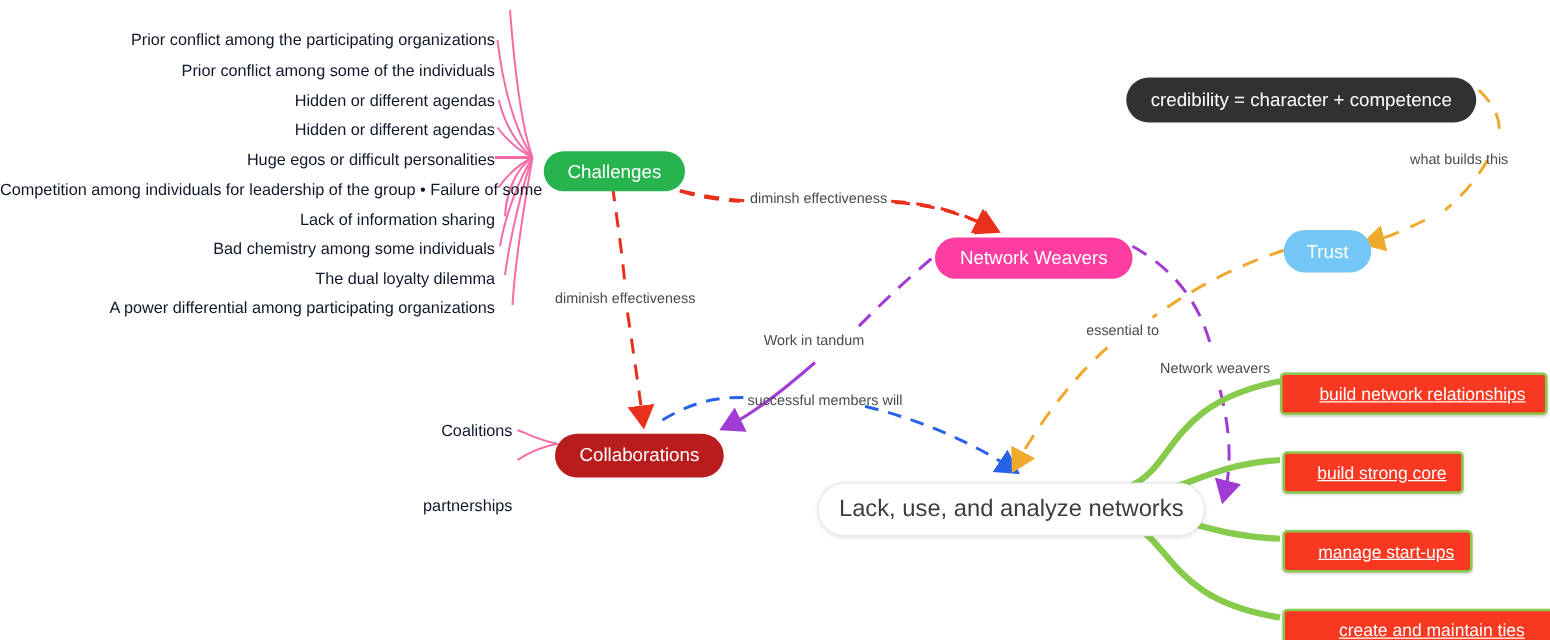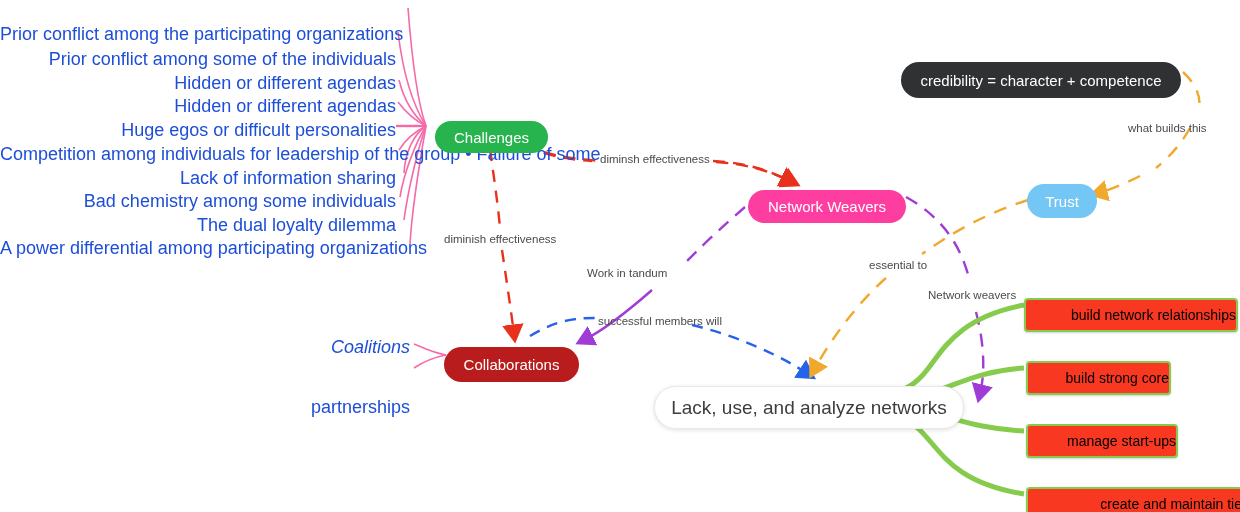--- a/index.html
+++ b/index.html
@@ -51,32 +51,33 @@
     color: #3d3d3d;
     font-size: 19px;
     box-shadow: 0 1px 4px rgba(0,0,0,0.13);
   }
 
   
   .redbox {
     background: #f93822;
     border: 2px solid #86cb4c;
     border-radius: 4px;
-    color: #000000;
+    color: #ffffff;
     font-size: 14px;
-    justify-content: flex-end;
+    justify-content: center;
     padding-left: 14px;
     box-shadow: 0 1px 2px rgba(0,0,0,0.18);
+    text-decoration: underline;
   }
 
   
   .leaf {
     position: absolute;
-    color: #1d4ed8;
-    font-size: 18px;
+    color: #0f172a;
+    font-size: 13px;
     white-space: nowrap;
     line-height: 1;
   }
   .leaf-right { text-align: right; }
 
   
   .edge-label {
     position: absolute;
     color: #4a4a4a;
     font-size: 11.5px;
@@ -159,21 +160,21 @@
   <div class="leaf leaf-right" style="left:0px; top:50px; width:396px;">Prior conflict among some of the individuals</div>
   <div class="leaf leaf-right" style="left:0px; top:74px; width:396px;">Hidden or different agendas</div>
   <div class="leaf leaf-right" style="left:0px; top:97px; width:396px;">Hidden or different agendas</div>
   <div class="leaf leaf-right" style="left:0px; top:121px; width:396px;">Huge egos or difficult personalities</div>
   <div class="leaf leaf-right" style="left:0px; top:145px; width:396px;">Competition among individuals for leadership of the group • Failure of some</div>
   <div class="leaf leaf-right" style="left:0px; top:169px; width:396px;">Lack of information sharing</div>
   <div class="leaf leaf-right" style="left:0px; top:192px; width:396px;">Bad chemistry among some individuals</div>
   <div class="leaf leaf-right" style="left:0px; top:216px; width:396px;">The dual loyalty dilemma</div>
   <div class="leaf leaf-right" style="left:0px; top:239px; width:396px;">A power differential among participating organizations</div>
 
-  <div class="leaf leaf-right" style="left:300px; top:338px; width:110px;font-style:italic;">Coalitions</div>
+  <div class="leaf leaf-right" style="left:300px; top:338px; width:110px;">Coalitions</div>
   <div class="leaf leaf-right" style="left:300px; top:362px; width:110px;margin-top:36px;">partnerships</div>
 
   <div class="node pill pill-challenges" style="left:435px; top:111px; width:113px; height:32px;">
     <span>Challenges</span>
   </div>
 
   <div class="node pill pill-weavers" style="left:748px; top:180px; width:158px; height:33px;">
     <span>Network Weavers</span>
   </div>
 
@@ -203,21 +204,21 @@
     <span>manage start-ups</span>
   </div>
   <div class="node redbox" style="left:1026px; top:477px; width:225px; height:34px;">
     <span>create and maintain ties</span>
   </div>
 
   <div class="edge-label" style="left:600px; top:154px;">diminsh effectiveness</div>
 
   <div class="edge-label" style="left:444px; top:234px;">diminish effectiveness</div>
 
-  <div class="edge-label" style="left:587px; top:268px;">Work in tandum</div>
+  <div class="edge-label" style="left:611px; top:268px;">Work in tandum</div>
 
   <div class="edge-label" style="left:598px; top:316px;">successful members will</div>
 
   <div class="edge-label" style="left:869px; top:260px;">essential to</div>
 
   <div class="edge-label" style="left:928px; top:290px;">Network weavers</div>
 
   <div class="edge-label" style="left:1128px; top:123px;">what builds this</div>
 
 </div>

